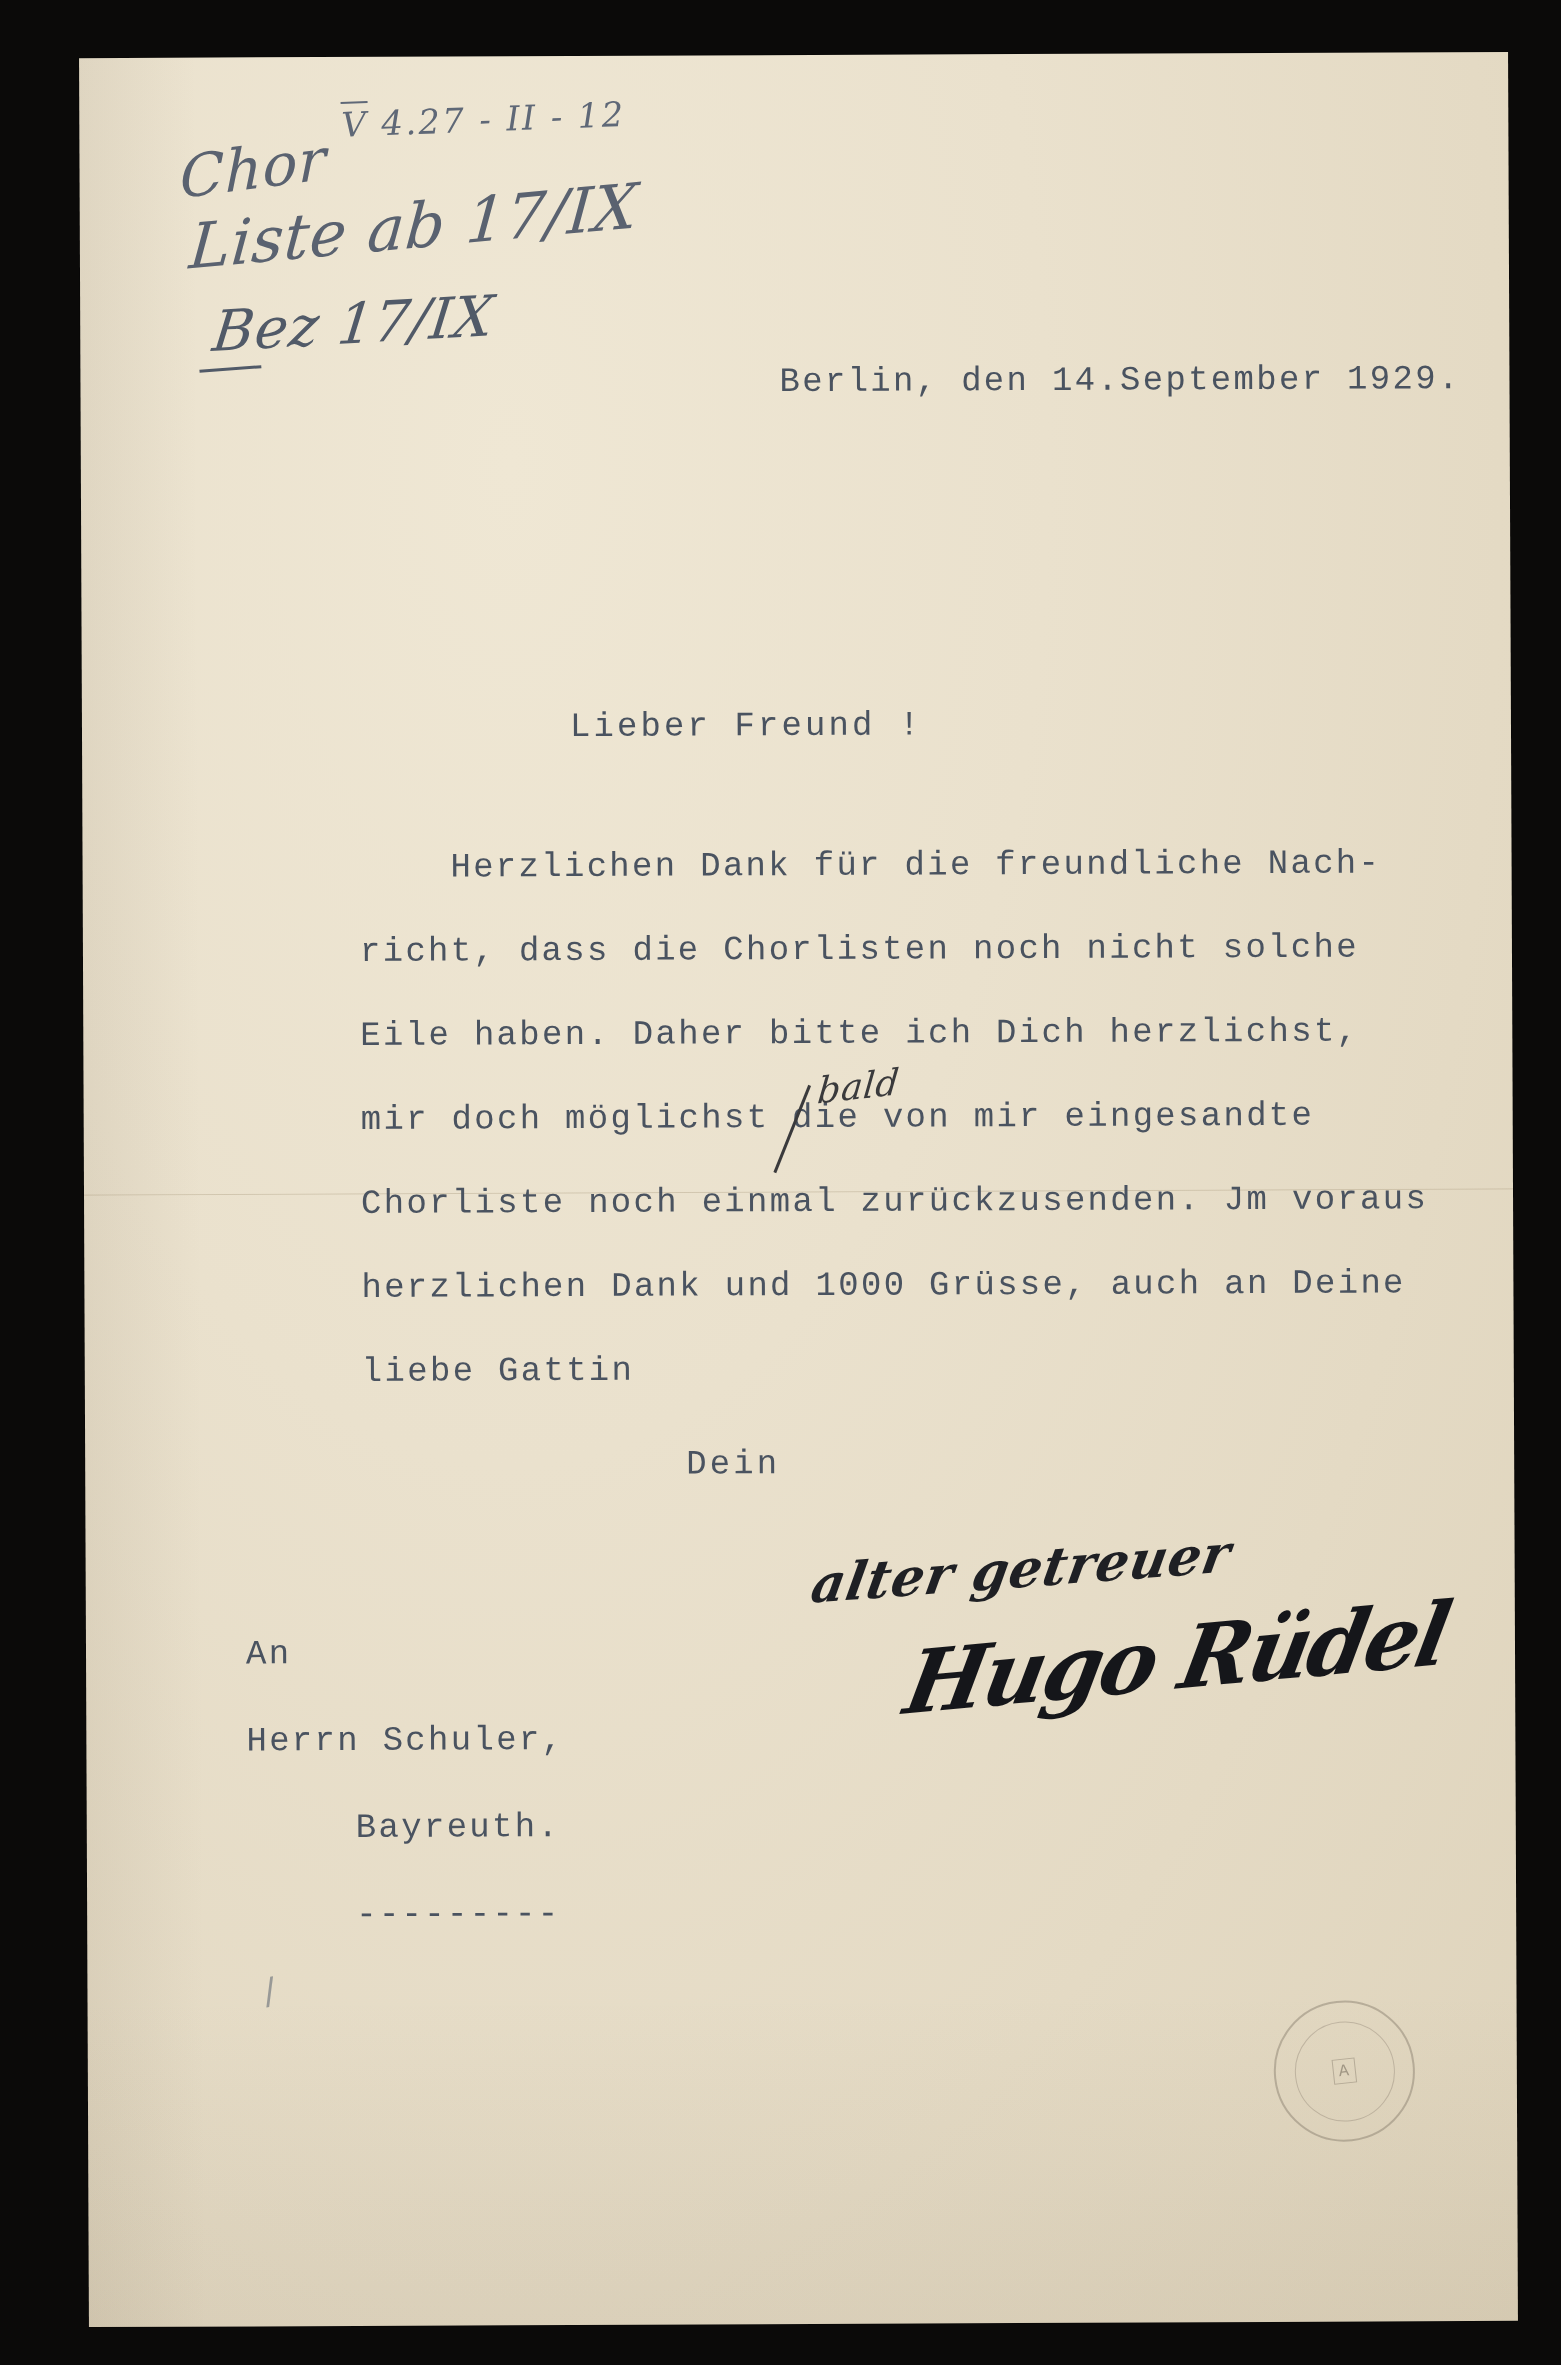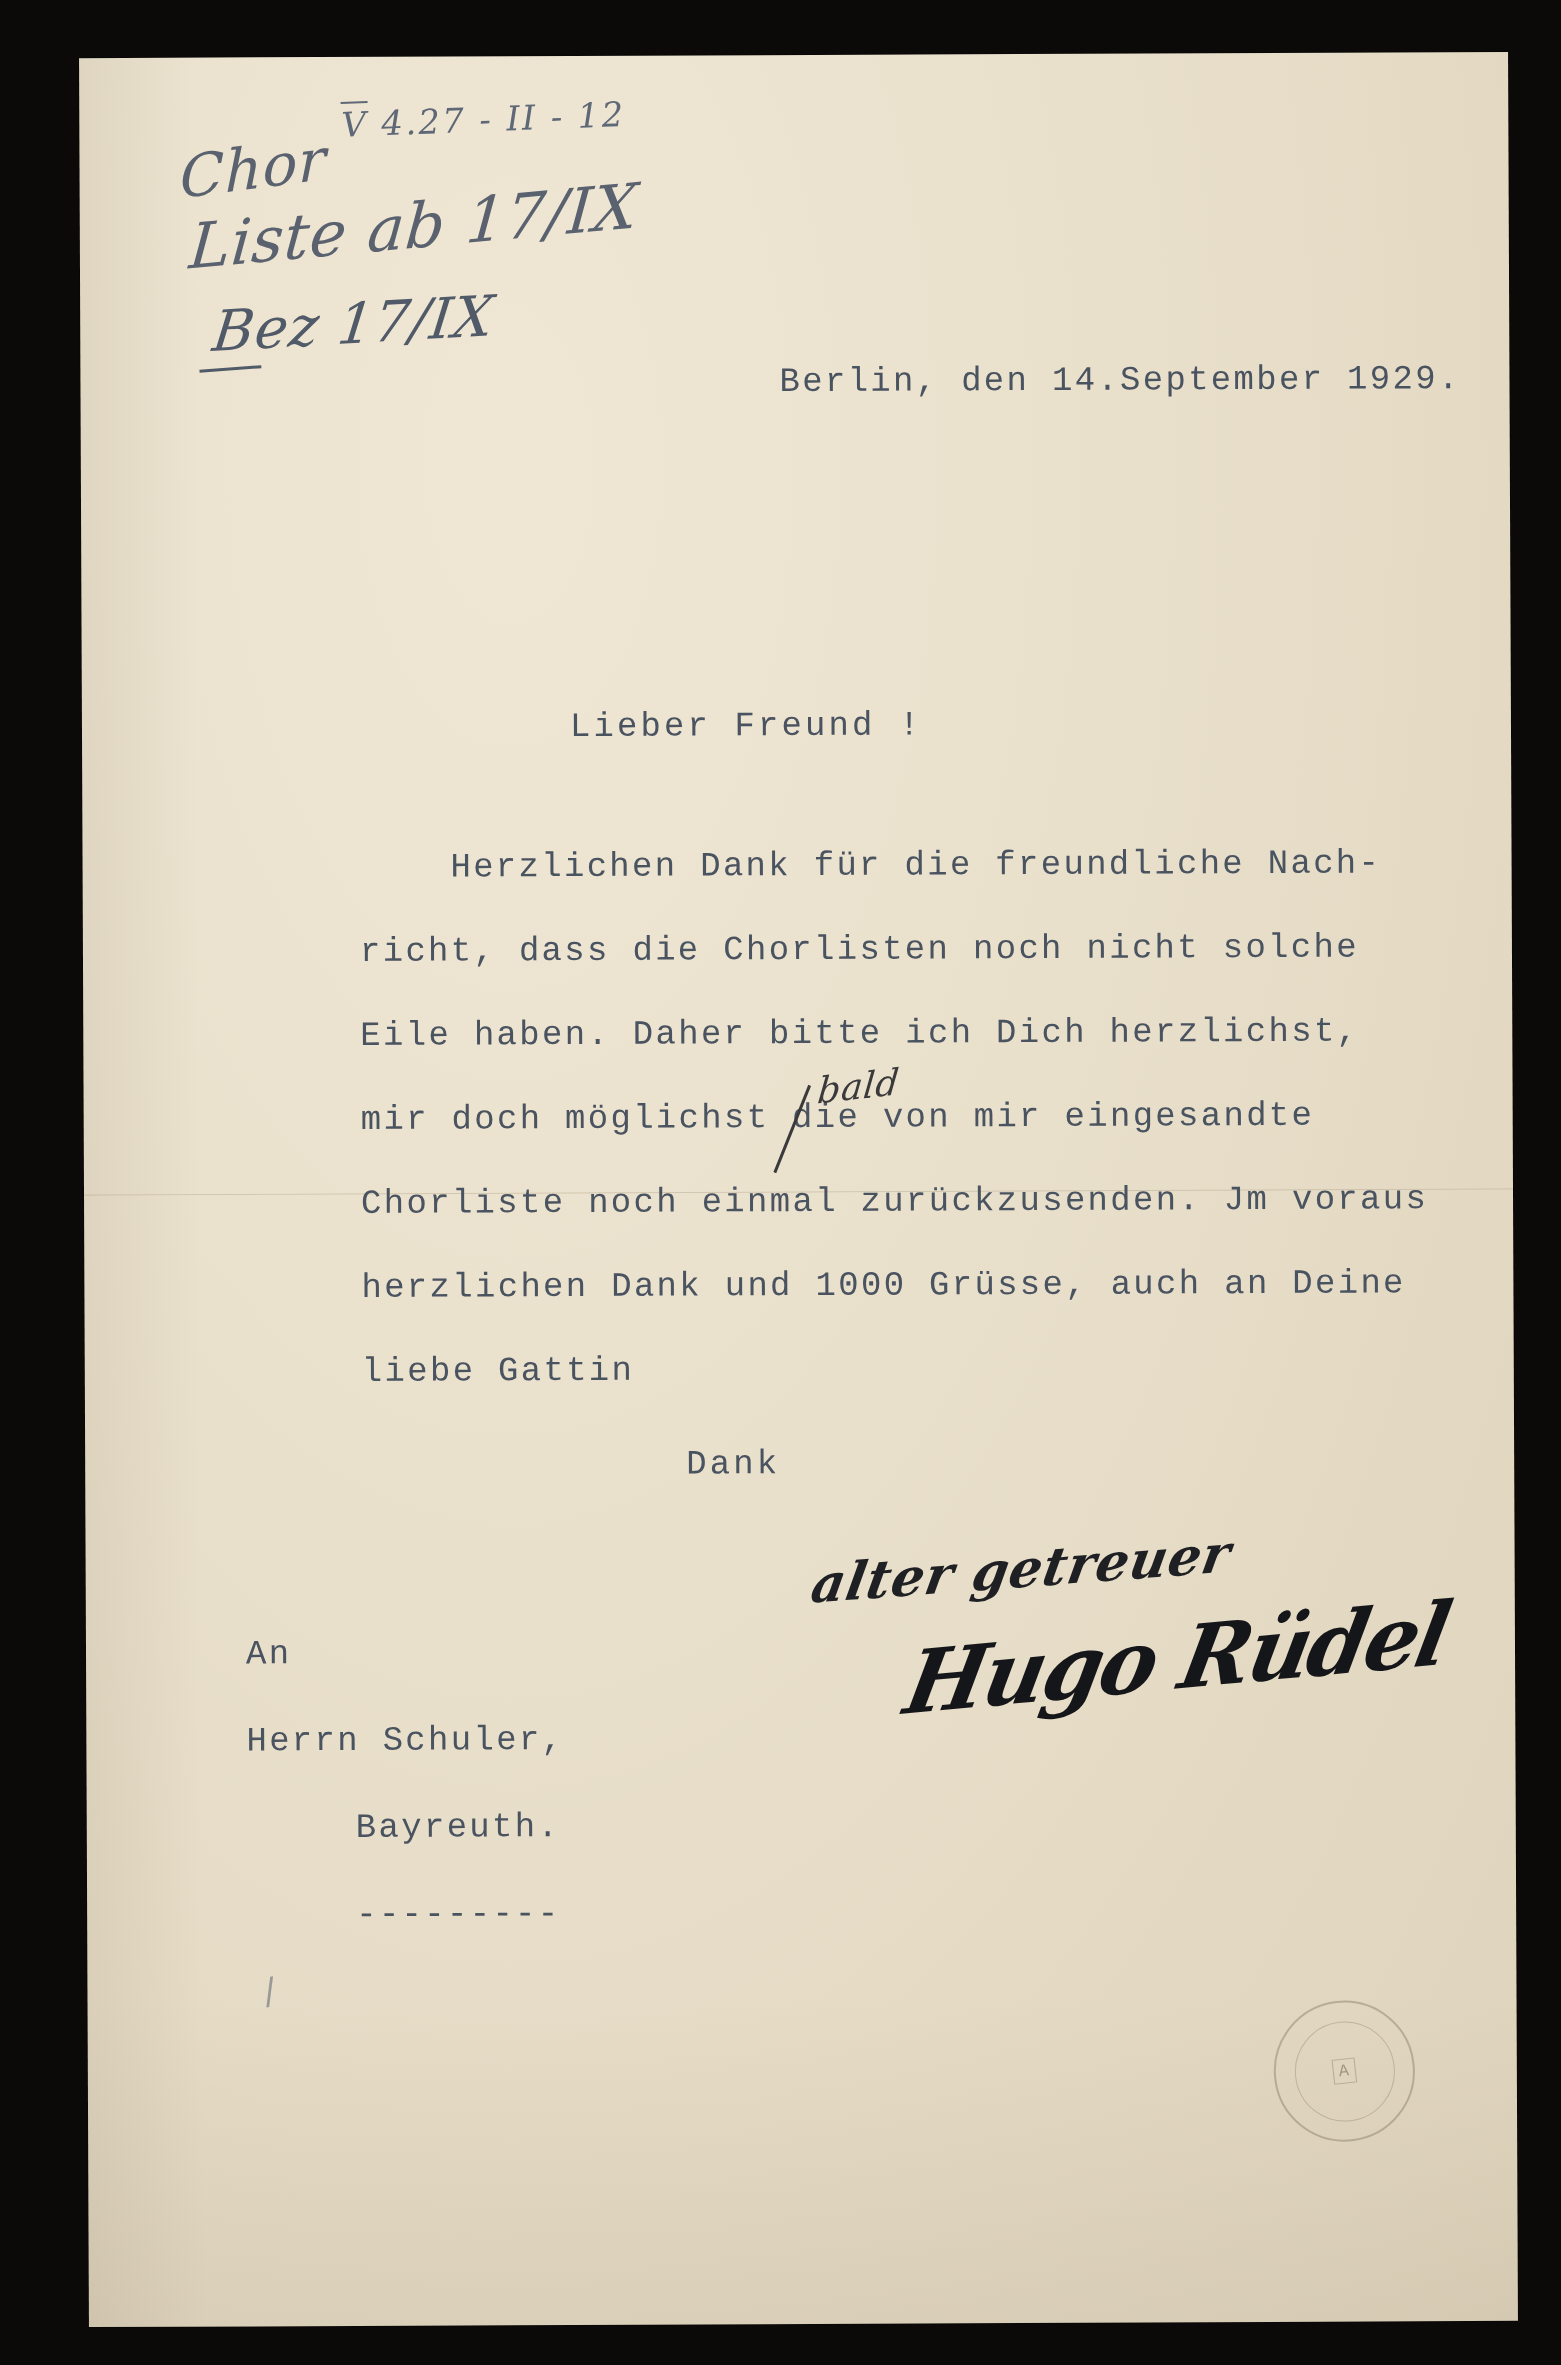--- a/index.html
+++ b/index.html
@@ -269,21 +269,21 @@
 <span>richt, dass die Chorlisten noch nicht solche</span>
 <span>Eile haben. Daher bitte ich Dich herzlichst,</span>
 <span>mir doch möglichst die von mir eingesandte</span>
 <span>Chorliste noch einmal zurückzusenden. Jm voraus</span>
 <span>herzlichen Dank und 1000 Grüsse, auch an Deine</span>
 <span>liebe Gattin</span></div>
 
   <div id="hand-caret"></div>
   <div class="hand" id="hand-balg">bald</div>
 
-  <div class="tw" id="tw-dein">Dank</div>
+  <div class="tw" id="tw-dein">Dein</div>
 
   <div class="hand" id="hand-alter">alter getreuer</div>
   <div class="hand" id="hand-signature">Hugo Rüdel</div>
 
   <div class="tw" id="tw-address"><span>An</span><span class="ln2">Herrn Schuler,</span><span class="ln3">Bayreuth.</span><span class="rule">---------</span></div>
 
   <div id="hand-tick">/</div>
 
   <div id="library-stamp">
     <div class="inner">

